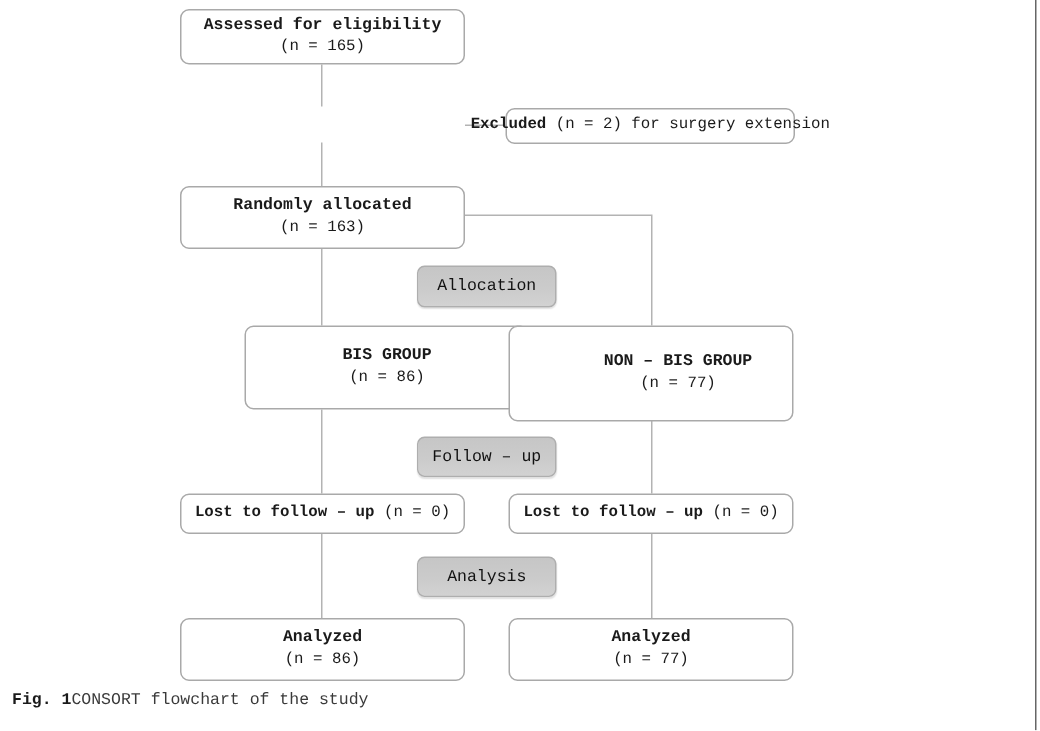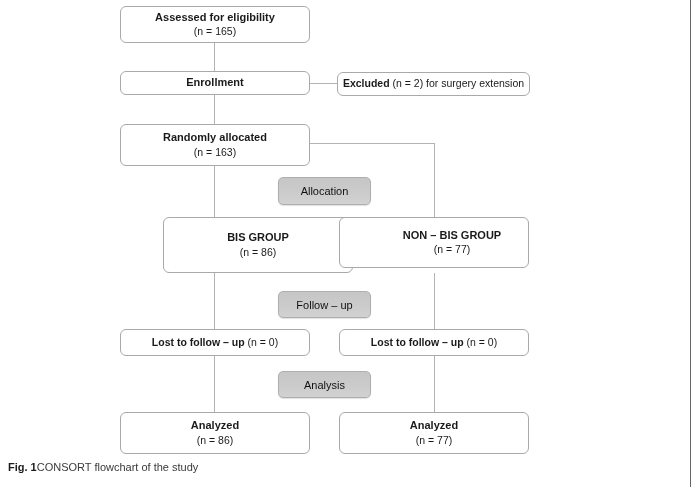--- a/index.html
+++ b/index.html
@@ -7,20 +7,21 @@
     padding: 0;
     background: #ffffff;
     font-family: "Liberation Sans", sans-serif;
   }
   #figure {
     position: relative;
     width: 693px;
     height: 487px;
     background: #ffffff;
     overflow: hidden;
+    font-family: Liberation Mono, monospace;
   }
   .box {
     position: absolute;
     box-sizing: border-box;
     background: #ffffff;
     border: 1px solid #a9a9a9;
     border-radius: 6px;
     display: flex;
     flex-direction: column;
     align-items: center;
@@ -105,39 +106,36 @@
   <div class="vline" style="left:214px; top:273px; height:56px;"></div>
   <div class="vline" style="left:434px; top:273px; height:56px;"></div>
   <div class="vline" style="left:214px; top:356px; height:56px;"></div>
   <div class="vline" style="left:434px; top:356px; height:56px;"></div>
 
   <div class="box" style="left:120px; top:6px; width:190px; height:37px;">
     <div class="t">Assessed for eligibility</div>
     <div class="c">(n = 165)</div>
   </div>
 
-  <div class="box" style="left:120px; top:71px; width:190px; height:24px;">
-    <div class="t">Enrollment</div>
-  </div>
 
   <div class="box" style="left:337px; top:72px; width:193px; height:24px;">
     <div class="single"><span class="b">Excluded</span><span> (n = 2) for surgery extension</span></div>
   </div>
 
   <div class="box" style="left:120px; top:124px; width:190px; height:42px;">
     <div class="t">Randomly allocated</div>
     <div class="c">(n = 163)</div>
   </div>
 
   <div class="box" style="left:120px; top:217px; width:190px; height:56px;margin-left:43px;">
     <div class="t">BIS GROUP</div>
     <div class="c">(n = 86)</div>
   </div>
 
-  <div class="box" style="left:339px; top:217px; width:190px; height:51px;padding-left:36px;">
+  <div class="box" style="left:339px; top:217px; width:190px; height:64px;padding-left:36px;">
     <div class="t">NON – BIS GROUP</div>
     <div class="c">(n = 77)</div>
   </div>
 
   <div class="box" style="left:120px; top:329px; width:190px; height:27px;">
     <div class="single"><span class="b">Lost to follow – up</span><span> (n = 0)</span></div>
   </div>
 
   <div class="box" style="left:339px; top:329px; width:190px; height:27px;">
     <div class="single"><span class="b">Lost to follow – up</span><span> (n = 0)</span></div>

